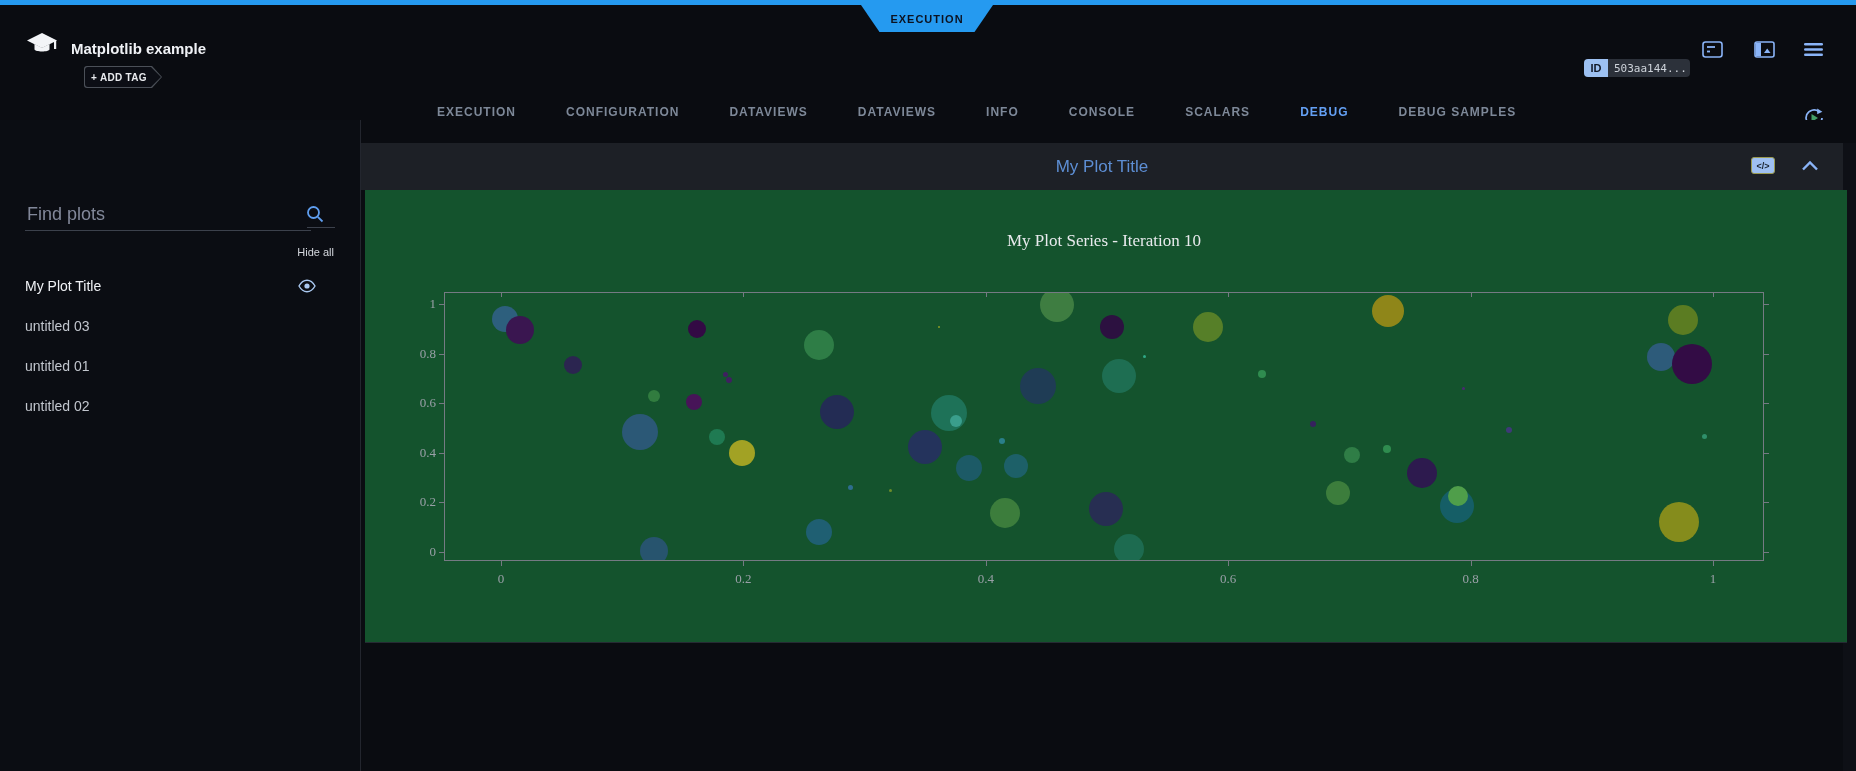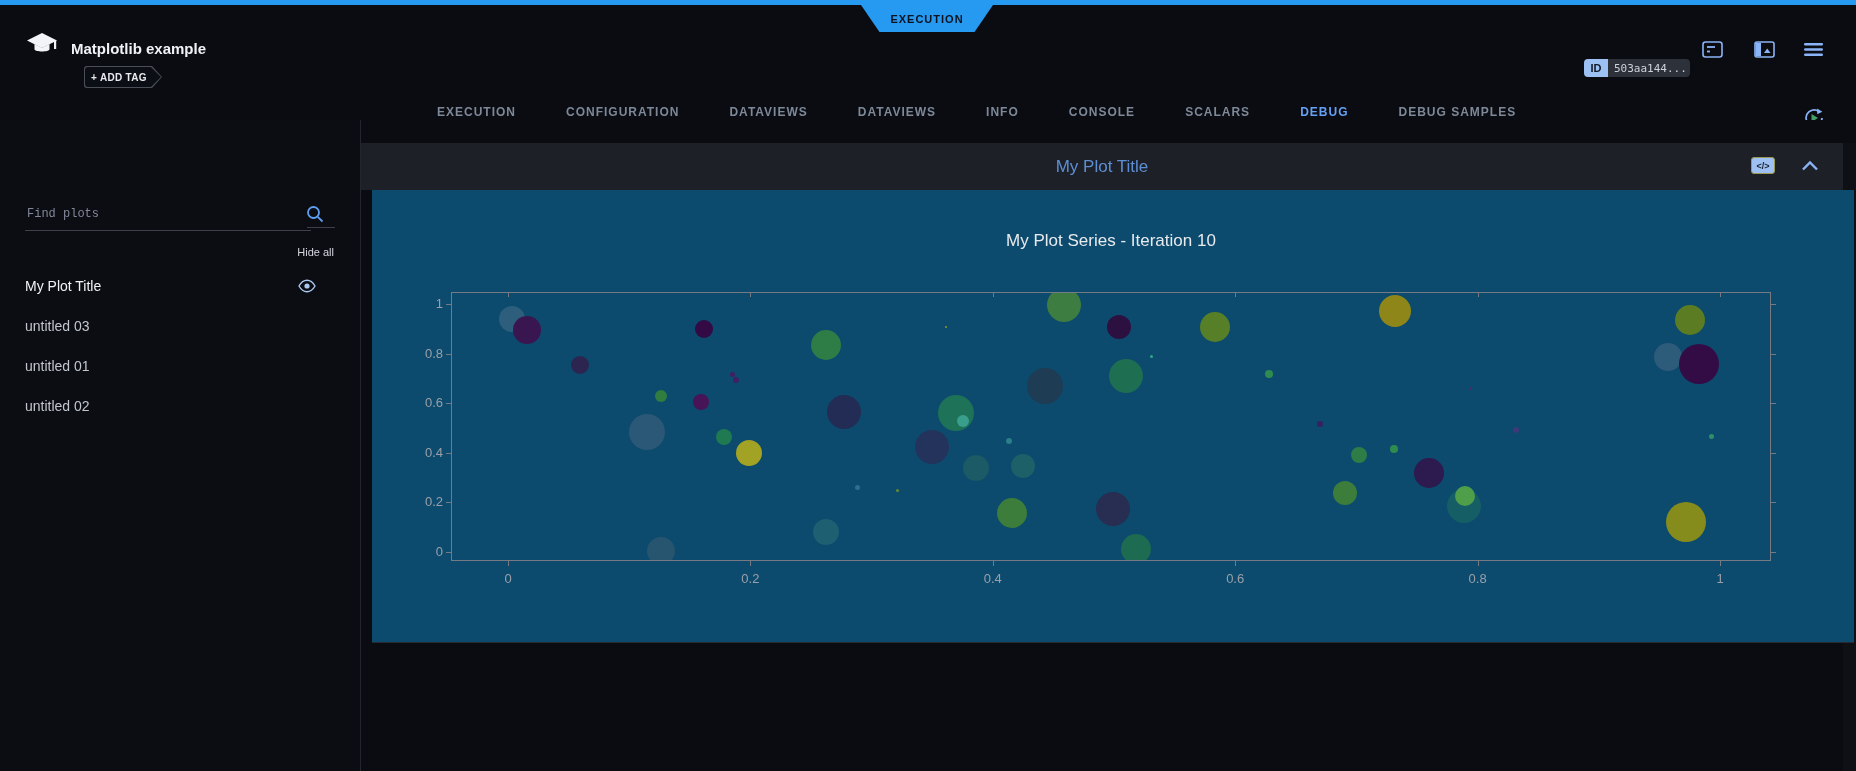--- a/index.html
+++ b/index.html
@@ -31,41 +31,41 @@
 
   
   .tabbar{position:absolute;left:437px;top:106px;display:flex;gap:50px;}
   .tab{font-size:12px;font-weight:bold;letter-spacing:1px;color:#7d8898;line-height:13px;padding-bottom:5px;cursor:pointer;}
   .tab.active{color:#64a0f4;border-bottom:2px solid #3f7cdb;}
   .refresh-btn{position:absolute;left:1802px;top:106px;width:24px;height:24px;cursor:pointer;}
 
   
   .sidebar{position:absolute;left:0;top:120px;width:361px;height:651px;background:#0b0d13;border-right:1px solid #23262e;box-sizing:border-box;}
   .search-input{position:absolute;left:25px;top:78px;width:282px;height:30px;background:transparent;border:none;
-    border-bottom:1px solid #3c414c;outline:none;font-size:12px;color:#fca5a5;font-family:Liberation Mono, monospace;}
+    border-bottom:1px solid #3c414c;outline:none;font-size:18px;color:#fca5a5;font-family:Liberation Sans, sans-serif;}
   .search-input::placeholder{color:#82889a;}
   .search-underline-ext{position:absolute;left:307px;top:107px;width:28px;height:1px;background:#3c414c;}
   .search-icon{position:absolute;left:305px;top:84px;width:20px;height:20px;cursor:pointer;}
   .hide-all{position:absolute;right:26px;top:126px;font-size:11px;color:#d5d8de;cursor:pointer;}
   .plot-list{position:absolute;left:0;top:146px;width:100%;}
   .plot-list-item{position:relative;height:40px;display:flex;align-items:center;padding-left:25px;cursor:pointer;}
   .plot-list-item .lbl{font-size:14px;color:#c2c6ce;}
   .plot-list-item.first .lbl{color:#f0f2f6;}
   .eye{position:absolute;right:44px;top:13px;width:18px;height:14px;cursor:pointer;}
 
   
   .content{position:absolute;left:361px;top:120px;width:1495px;height:651px;background:#0a0c11;}
   .plot-header{position:absolute;left:0;top:23px;width:1482px;height:47px;background:#1d2026;}
   .plot-header .ph-title{position:absolute;left:0;right:0;top:14px;text-align:center;font-size:17px;color:#5d8ed4;}
   .code-chip{position:absolute;left:1390px;top:14px;width:24px;height:17px;background:#9fc0f2;border:1px solid #9a9a50;
      border-radius:3px;display:flex;align-items:center;justify-content:center;font-size:9px;font-weight:bold;color:#18222f;cursor:pointer;box-sizing:border-box;}
   .collapse-btn{position:absolute;left:1440px;top:16px;width:18px;height:14px;cursor:pointer;}
   .scroll-track{position:absolute;left:1482px;top:23px;width:13px;height:628px;background:#0e1016;}
 
-  .plot-card{position:absolute;left:11px;top:70px;width:1482px;height:453px;background:#0c4a6e;border-bottom:1px solid #262b33;box-sizing:border-box;}
+  .plot-card{position:absolute;left:4px;top:70px;width:1482px;height:453px;background:#14532d;border-bottom:1px solid #262b33;box-sizing:border-box;font-family:Liberation Serif, serif;}
   .mpl-title{position:absolute;left:79px;top:41px;width:1320px;text-align:center;font-size:17px;color:#e8eaed;}
   .axes-wrap{position:absolute;left:79px;top:102px;width:1320px;height:269px;}
   .axes-frame{position:absolute;left:0;top:0;width:1320px;height:269px;border:1px solid #757a83;box-sizing:border-box;}
   .bubbles{position:absolute;left:0;top:0;width:1320px;height:269px;overflow:hidden;}
   .bubble{position:absolute;border-radius:50%;}
   .tickmark{position:absolute;background:#757a83;}
   .xtick-label{position:absolute;width:60px;text-align:center;font-size:13px;color:#9aa0a8;top:279px;}
   .ytick-label{position:absolute;width:42px;text-align:right;font-size:13px;color:#9aa0a8;left:-50px;}
 </style>
 </head>

